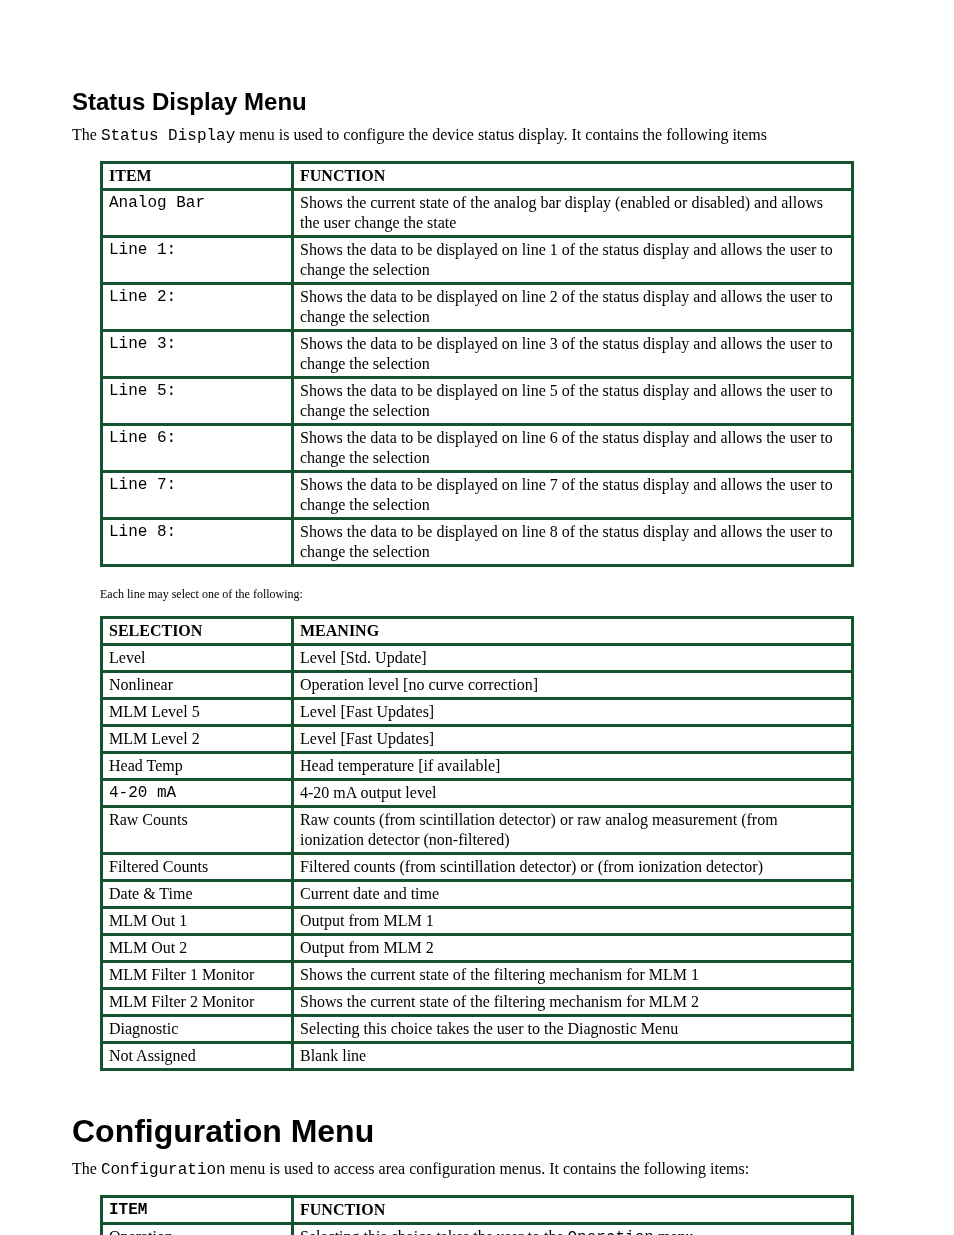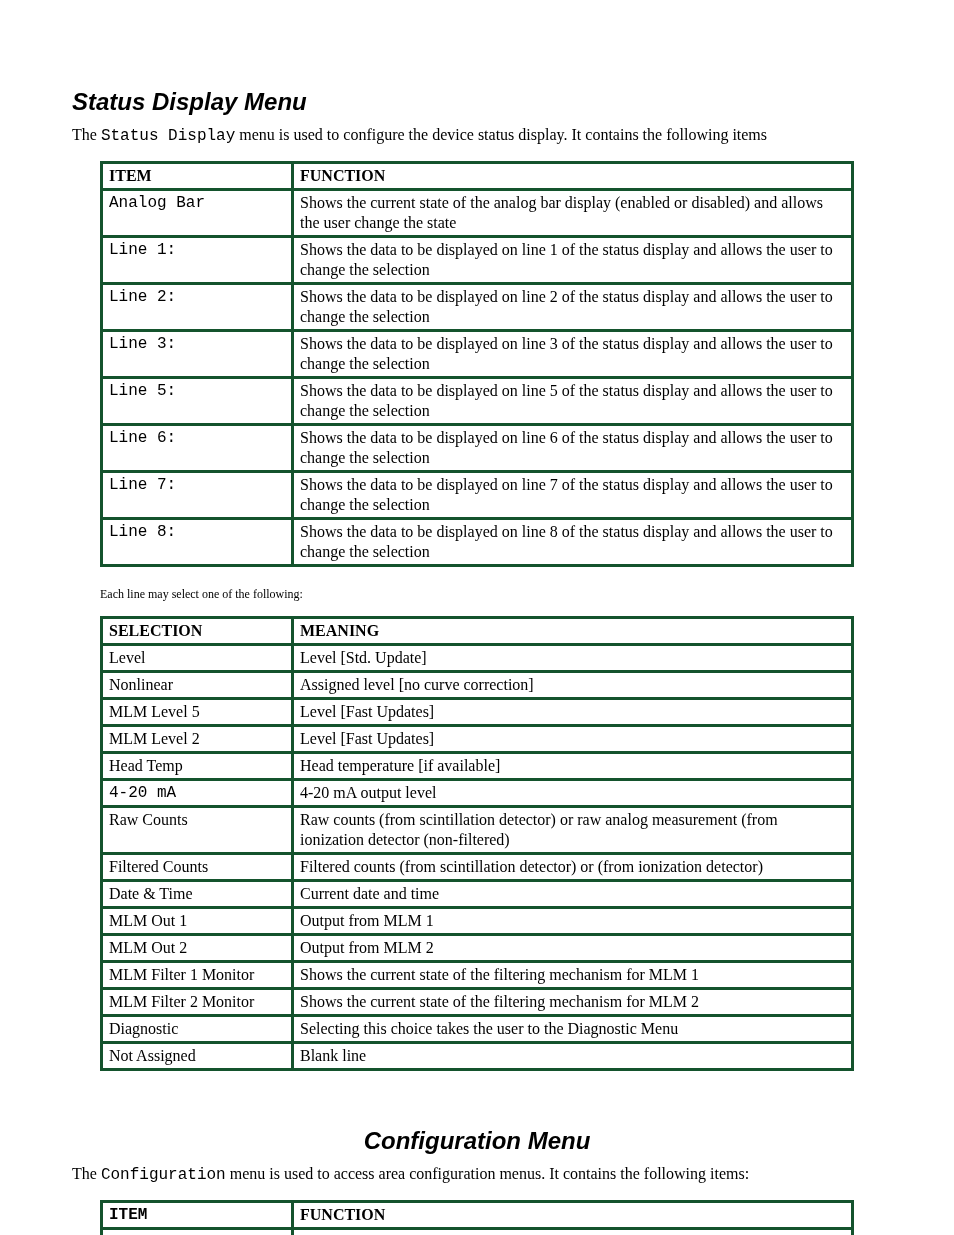--- a/index.html
+++ b/index.html
@@ -14,26 +14,24 @@
     min-height: 1235px;
     padding: 88px 72px 40px 72px;
     box-sizing: border-box;
     position: relative;
   }
   h1 {
     font-family: Arial, Helvetica, sans-serif;
     font-weight: bold;
     font-size: 24px;
     margin: 0 0 10px 0;
-    font-style: italic;
   }
   h1.section2 {
-    font-size: 24px;
-    margin-top: 56px;
-    text-align: center;
+    font-size: 32px;
+    margin-top: 42px;
   }
   .body-p {
     font-size: 16px;
     margin: 0 0 16px 0;
   }
   .indent-para {
     margin-top: 20px;
     margin-bottom: 14px;
     margin-left: 28px;
     font-size: 12px;
@@ -131,21 +129,21 @@
         <th>MEANING</th>
       </tr>
     </thead>
     <tbody id="table2-body">
         <tr>
           <td class="col-item">Level</td>
           <td><span>Level [Std. Update]</span></td>
         </tr>
         <tr>
           <td class="col-item">Nonlinear</td>
-          <td><span>Assigned level [no curve correction]</span></td>
+          <td><span>Operation level [no curve correction]</span></td>
         </tr>
         <tr>
           <td class="col-item">MLM Level 5</td>
           <td><span>Level [Fast Updates]</span></td>
         </tr>
         <tr>
           <td class="col-item">MLM Level 2</td>
           <td><span>Level [Fast Updates]</span></td>
         </tr>
         <tr>

